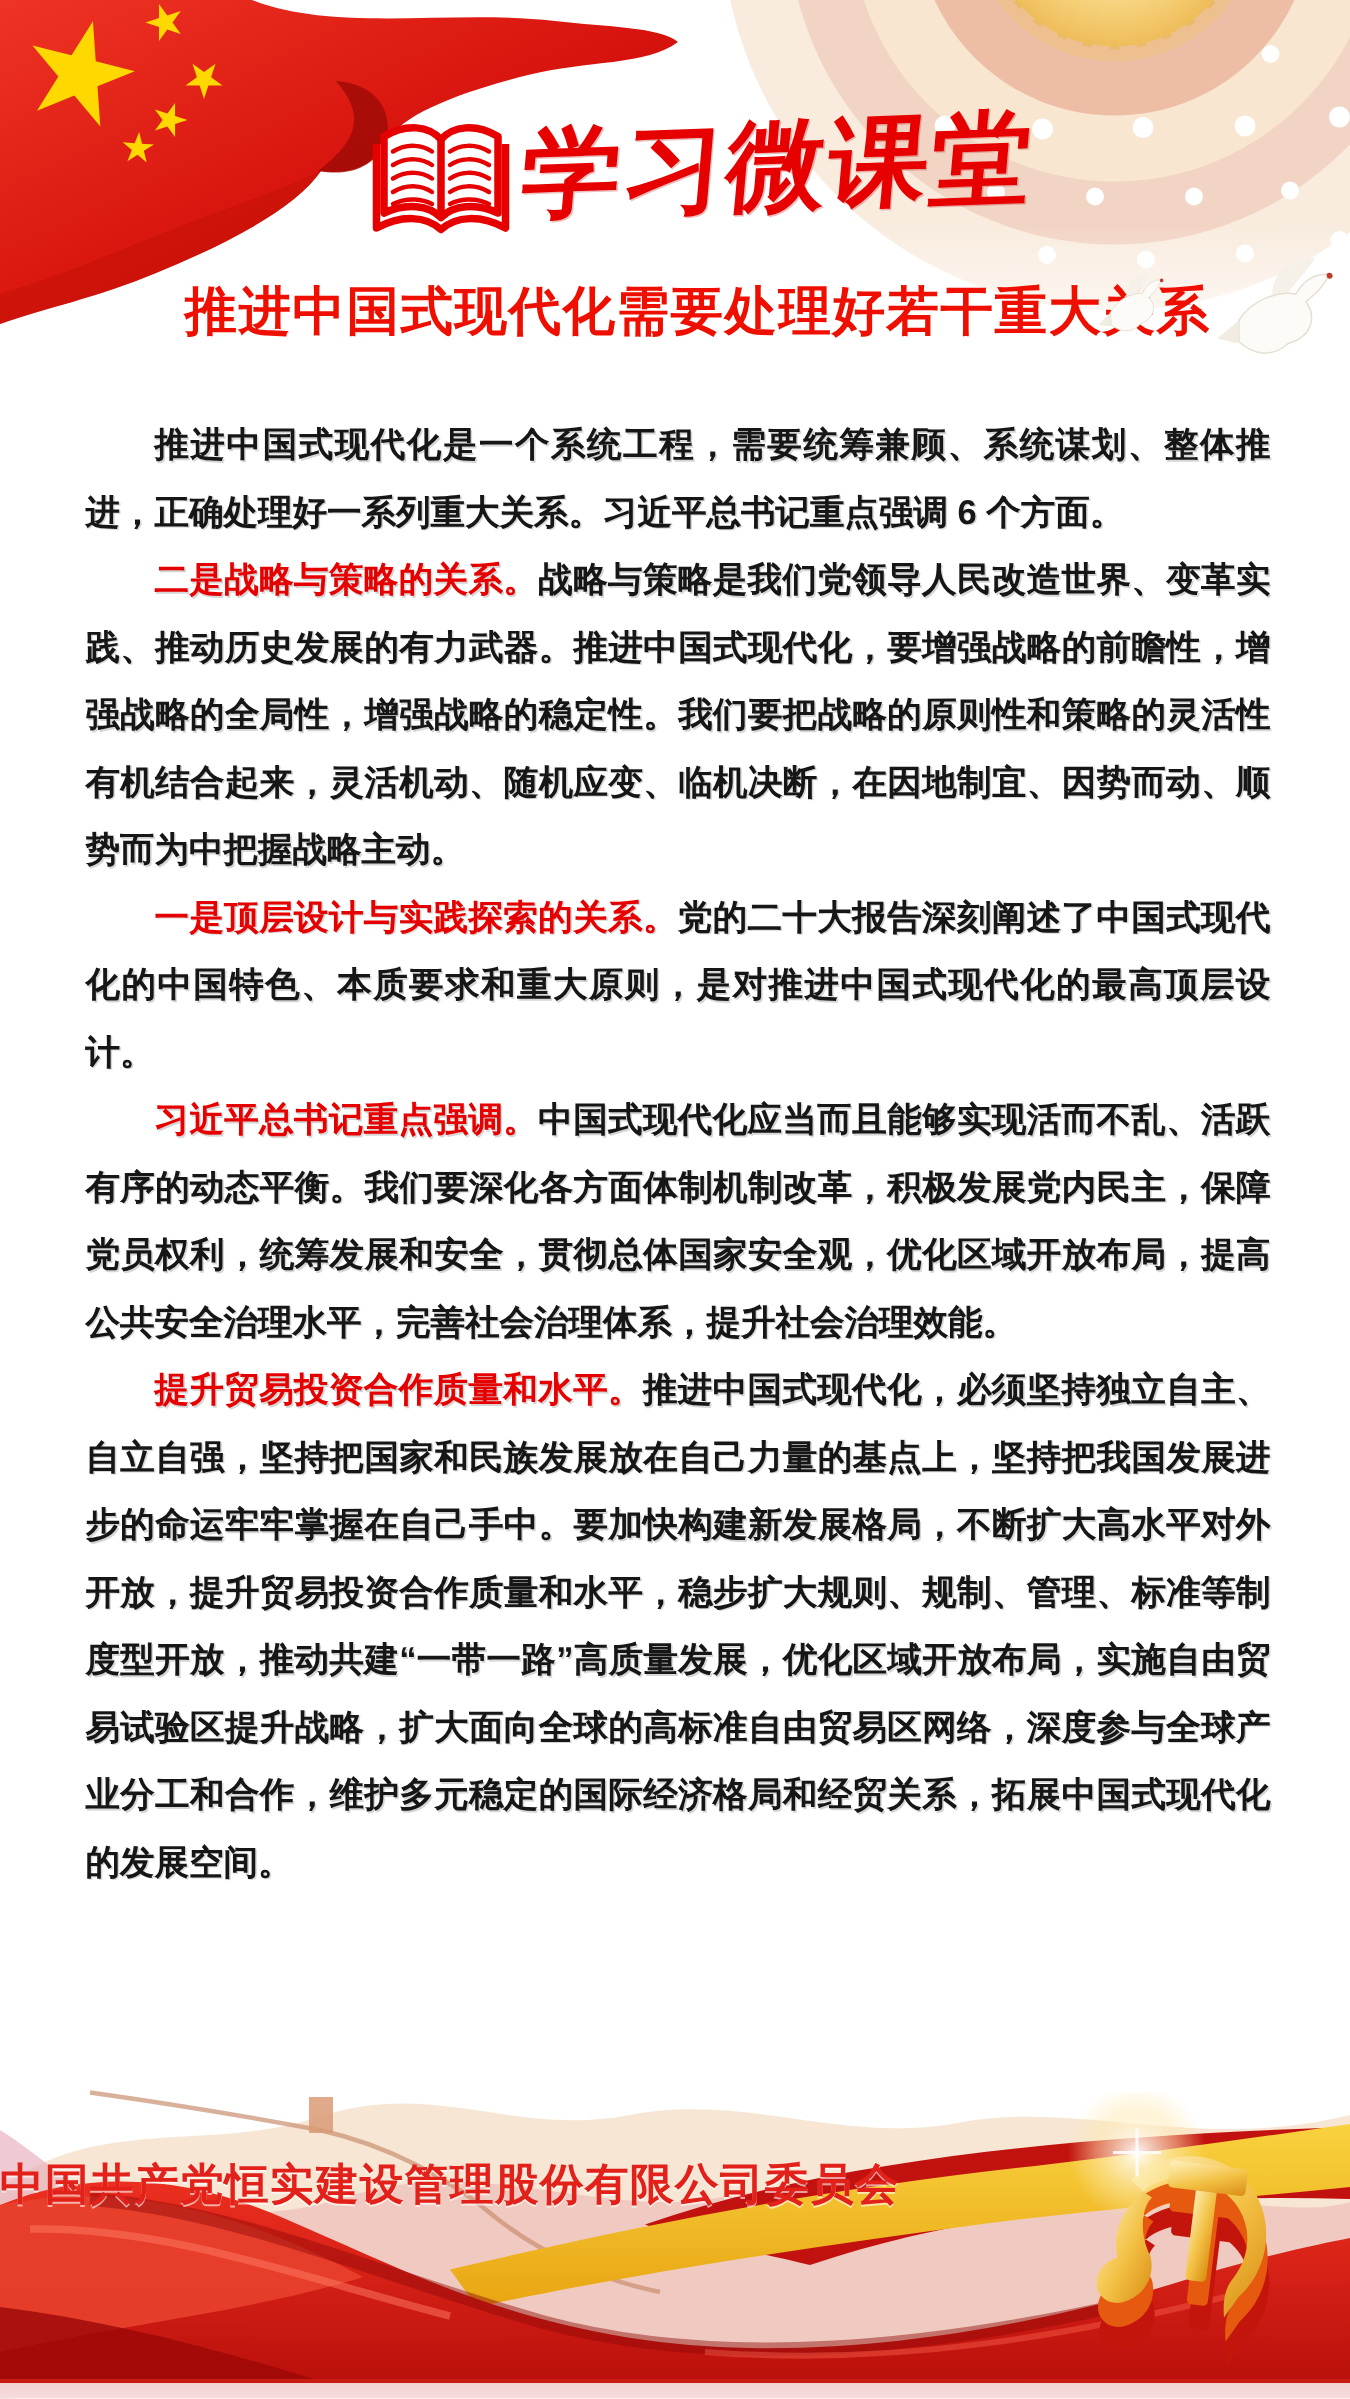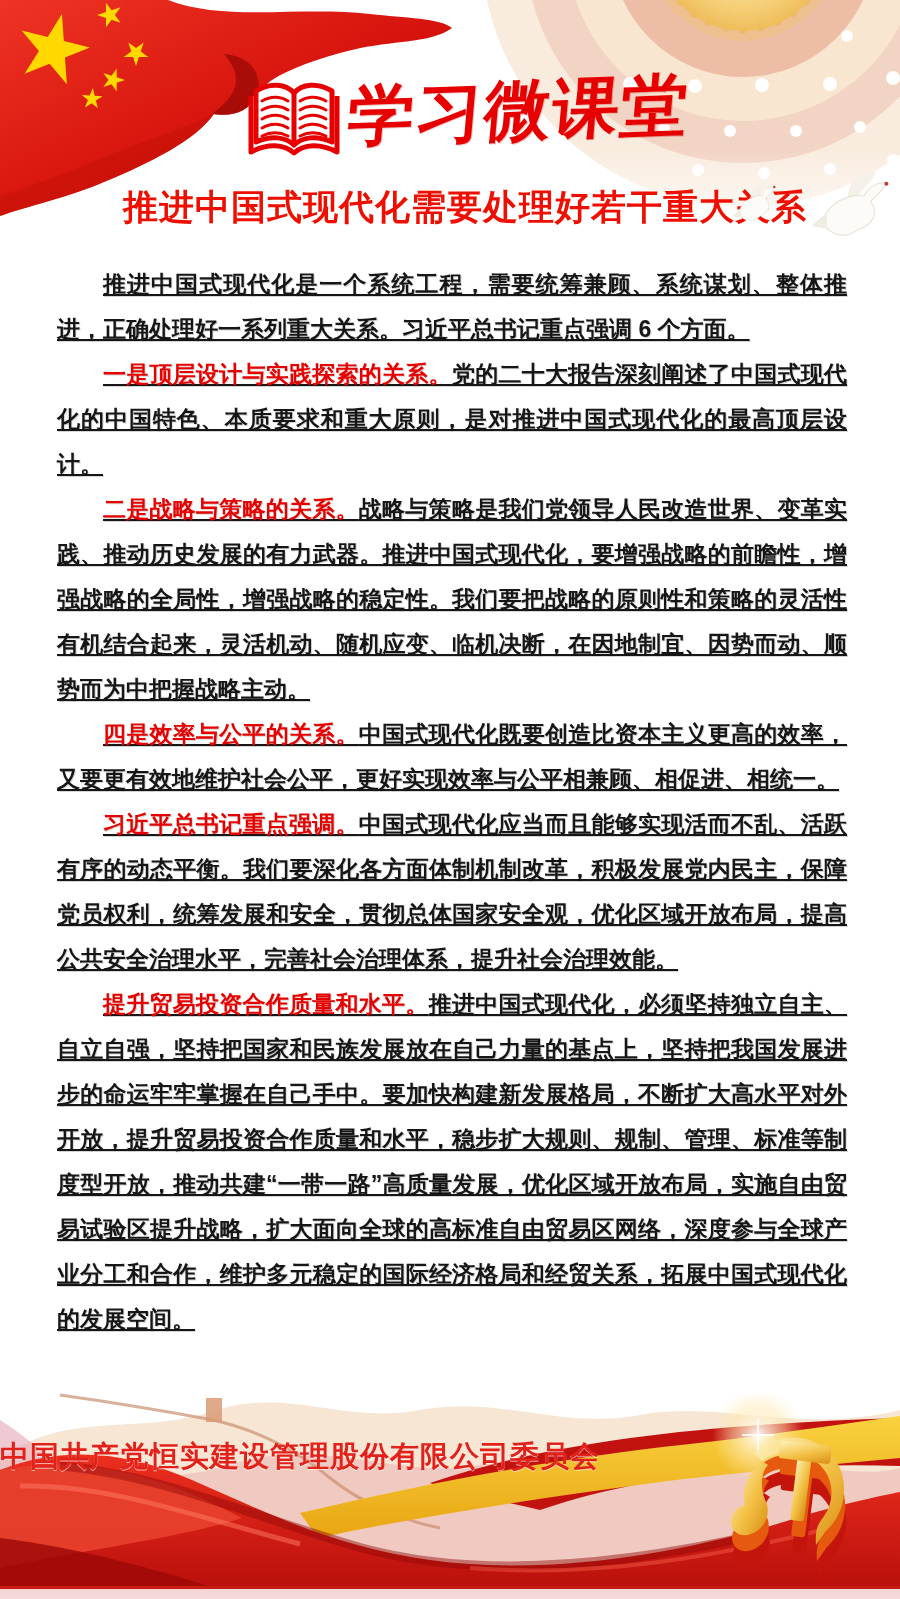--- a/index.html
+++ b/index.html
@@ -11,22 +11,22 @@
   
   .brand-title{position:absolute;left:348px;top:66px;width:330px;height:104px;
     color:#e60000;font-size:66px;font-weight:900;letter-spacing:2px;white-space:nowrap;
     transform:skewX(-7deg) rotate(-2deg);text-shadow:1px 1px 0 rgba(180,0,0,.25);}
   .headline{position:absolute;left:0;top:184px;width:900px;text-align:center;
     padding-left:30px;box-sizing:border-box;color:#ee0f00;font-size:35px;font-weight:900;
     letter-spacing:1px;white-space:nowrap;}
   .gray-square{position:absolute;left:137px;top:119px;width:24px;height:19px;background:#dcdcdc;}
 
   
-  .body-text{position:absolute;left:57px;top:262px;width:790px;font-size:23px;font-weight:700;
-    color:#161616;line-height:45px;text-align:justify;text-shadow:1px 1px 0 rgba(70,70,70,.22);text-decoration:underline;}
+  .body-text{position:absolute;left:57px;top:274px;width:790px;font-size:23px;font-weight:700;
+    color:#161616;line-height:45px;text-align:justify;text-shadow:1px 1px 0 rgba(70,70,70,.22);}
   .body-text p{margin:0;text-indent:2em;}
   .lead{color:#e60000;}
 
   
   .committee{position:absolute;left:0;top:1437px;width:900px;
     color:#e2211a;font-size:29px;font-weight:700;letter-spacing:1px;z-index:6;
     text-shadow:0 1px 0 rgba(255,255,255,.6);}
   .bottom-strip{position:absolute;left:0;top:1586px;width:900px;height:13px;z-index:7;
     background:linear-gradient(#c81c12 0,#c81c12 3px,#f3d4d4 3px,#f6dcdc 100%);}
   .z1{z-index:1}.z2{z-index:2}.z3{z-index:3}.z4{z-index:4}.z5{z-index:5}
@@ -149,23 +149,22 @@
     <g transform="rotate(-8 45 40)">
       <path d="M44,26 C46,10 58,2 76,4 C68,14 58,20 52,28 Z" fill="#f5f1e9"></path>
       <path d="M20,38 C30,26 48,22 60,26 C66,18 74,14 84,16 C79,24 72,28 66,32 C72,44 66,56 50,58 C38,66 26,62 18,52 Z" fill="#fcfbf8" stroke="#e7dfd2" stroke-width="1"></path>
       <path d="M20,38 L4,48 L17,53 Z" fill="#f1ece1"></path>
       <circle cx="84" cy="17" r="2" fill="#c0392b"></circle>
     </g>
   </svg>
 
   <div class="body-text z3">
     <p><span>推进中国式现代化是一个系统工程，需要统筹兼顾、系统谋划、整体推进，正确处理好一系列重大关系。习近平总书记重点强调 6 个方面。</span></p>
+    <p><span class="lead">二是战略与策略的关系。</span><span>战略与策略是我们党领导人民改造世界、变革实践、推动历史发展的有力武器。推进中国式现代化，要增强战略的前瞻性，增强战略的全局性，增强战略的稳定性。我们要把战略的原则性和策略的灵活性有机结合起来，灵活机动、随机应变、临机决断，在因地制宜、因势而动、顺势而为中把握战略主动。</span></p>
     <p><span class="lead">一是顶层设计与实践探索的关系。</span><span>党的二十大报告深刻阐述了中国式现代化的中国特色、本质要求和重大原则，是对推进中国式现代化的最高顶层设计。</span></p>
-    <p><span class="lead">二是战略与策略的关系。</span><span>战略与策略是我们党领导人民改造世界、变革实践、推动历史发展的有力武器。推进中国式现代化，要增强战略的前瞻性，增强战略的全局性，增强战略的稳定性。我们要把战略的原则性和策略的灵活性有机结合起来，灵活机动、随机应变、临机决断，在因地制宜、因势而动、顺势而为中把握战略主动。</span></p>
-    <p><span class="lead">四是效率与公平的关系。</span><span>中国式现代化既要创造比资本主义更高的效率，又要更有效地维护社会公平，更好实现效率与公平相兼顾、相促进、相统一。</span></p>
     <p><span class="lead">习近平总书记重点强调。</span><span>中国式现代化应当而且能够实现活而不乱、活跃有序的动态平衡。我们要深化各方面体制机制改革，积极发展党内民主，保障党员权利，统筹发展和安全，贯彻总体国家安全观，优化区域开放布局，提高公共安全治理水平，完善社会治理体系，提升社会治理效能。</span></p>
     <p><span class="lead">提升贸易投资合作质量和水平。</span><span>推进中国式现代化，必须坚持独立自主、自立自强，坚持把国家和民族发展放在自己力量的基点上，坚持把我国发展进步的命运牢牢掌握在自己手中。要加快构建新发展格局，不断扩大高水平对外开放，提升贸易投资合作质量和水平，稳步扩大规则、规制、管理、标准等制度型开放，推动共建“一带一路”高质量发展，优化区域开放布局，实施自由贸易试验区提升战略，扩大面向全球的高标准自由贸易区网络，深度参与全球产业分工和合作，维护多元稳定的国际经济格局和经贸关系，拓展中国式现代化的发展空间。</span></p>
   </div>
 
   <svg class="abs z1" style="left:0;top:1340px;" width="900" height="250" viewBox="0 0 900 250">
     <defs>
       <linearGradient id="mfade" x1="0" y1="0" x2="0" y2="1">
         <stop offset="0%" stop-color="#ffffff"></stop>
           <stop offset="100%" stop-color="#ffffff" stop-opacity="0"></stop>
       </linearGradient>

